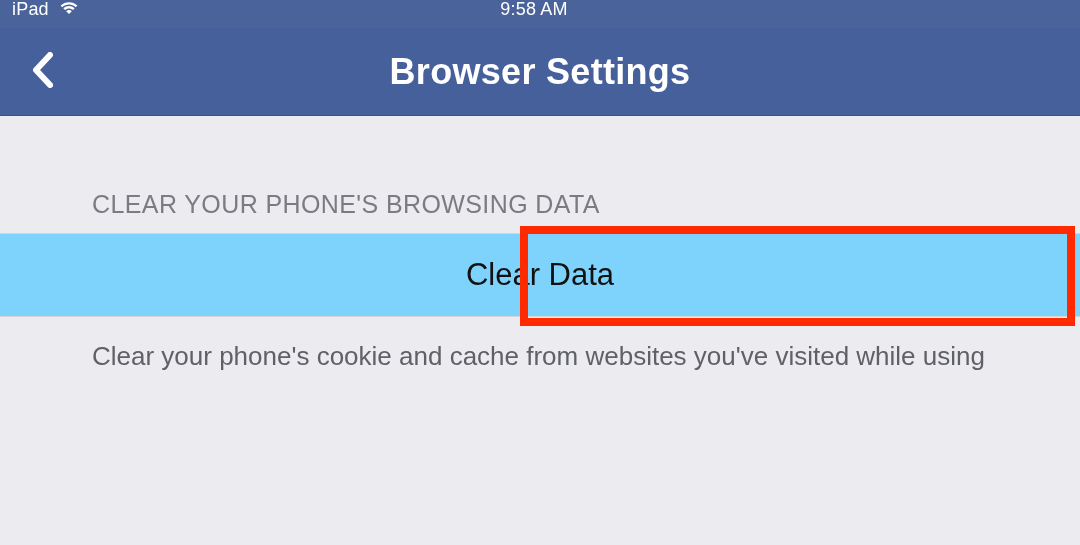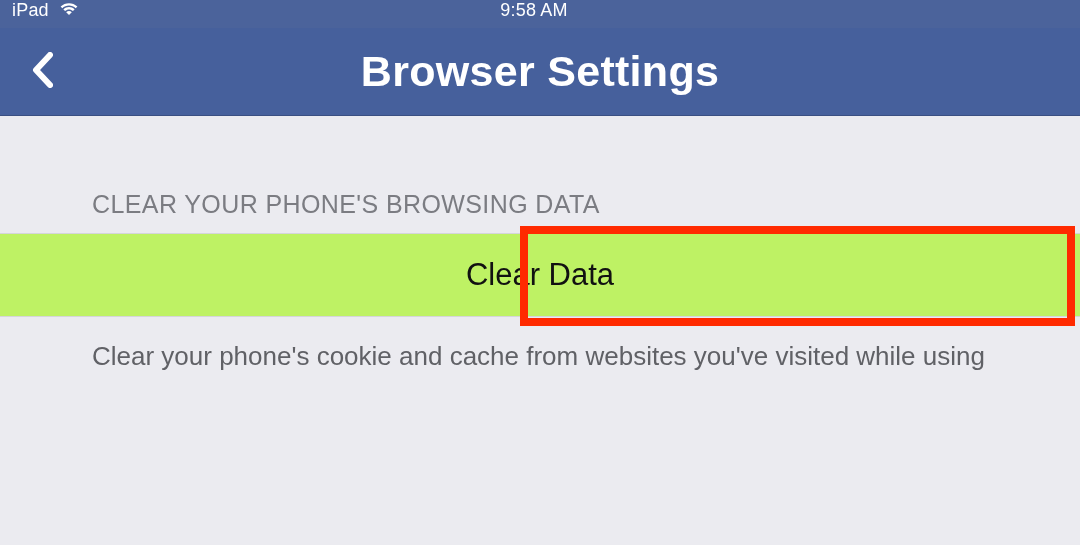--- a/index.html
+++ b/index.html
@@ -5,22 +5,22 @@
     * { margin: 0; padding: 0; box-sizing: border-box; }
     html, body { width: 1080px; height: 545px; overflow: hidden; font-family: -apple-system, "Helvetica Neue", Helvetica, Arial, sans-serif; }
     body { background: #ebebf0; }
 
     .statusbar {
       width: 100%;
       height: 28px;
       background: #4b639b;
       color: #fff;
       display: flex;
-      align-items: flex-start;
-      padding: 0 12px;
+      align-items: flex-end;
+      padding: 8px 12px;
       font-size: 18px;
       letter-spacing: 0.2px;
       position: relative;
     }
     .statusbar .left { display: flex; align-items: center; gap: 10px; }
     .statusbar .center {
       position: absolute;
       left: 0; right: 12px;
       text-align: center;
       font-weight: 500;
@@ -43,37 +43,37 @@
       top: 50%;
       transform: translateY(-50%);
       width: 44px; height: 44px;
       display: flex; align-items: center; justify-content: center;
       cursor: pointer;
     }
     .title {
       position: absolute;
       left: 0; right: 0;
       text-align: center;
-      font-size: 43px;
+      font-size: 36px;
       font-weight: 700;
       letter-spacing: 0.3px;
     }
 
     .content { width: 100%; overflow: hidden; }
 
     .section-header {
       padding: 74px 41px 14px 92px;
       color: #7b7c82;
       font-size: 25px;
       letter-spacing: 0.4px;
     }
 
     .row {
       width: 100%;
-      background: #bef264;
+      background: #7dd3fc;
       border-top: 1px solid #d5d5da;
       border-bottom: 1px solid #d5d5da;
       height: 84px;
       display: flex;
       align-items: center;
       justify-content: center;
       font-size: 31px;
       color: #111;
       cursor: pointer;
       position: relative;

